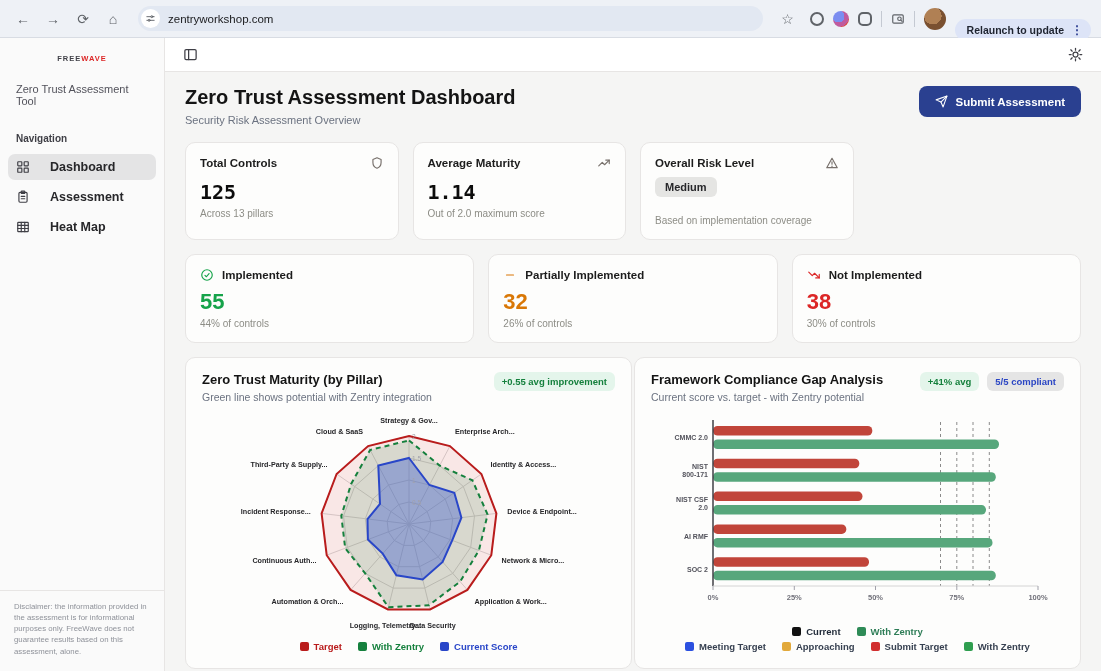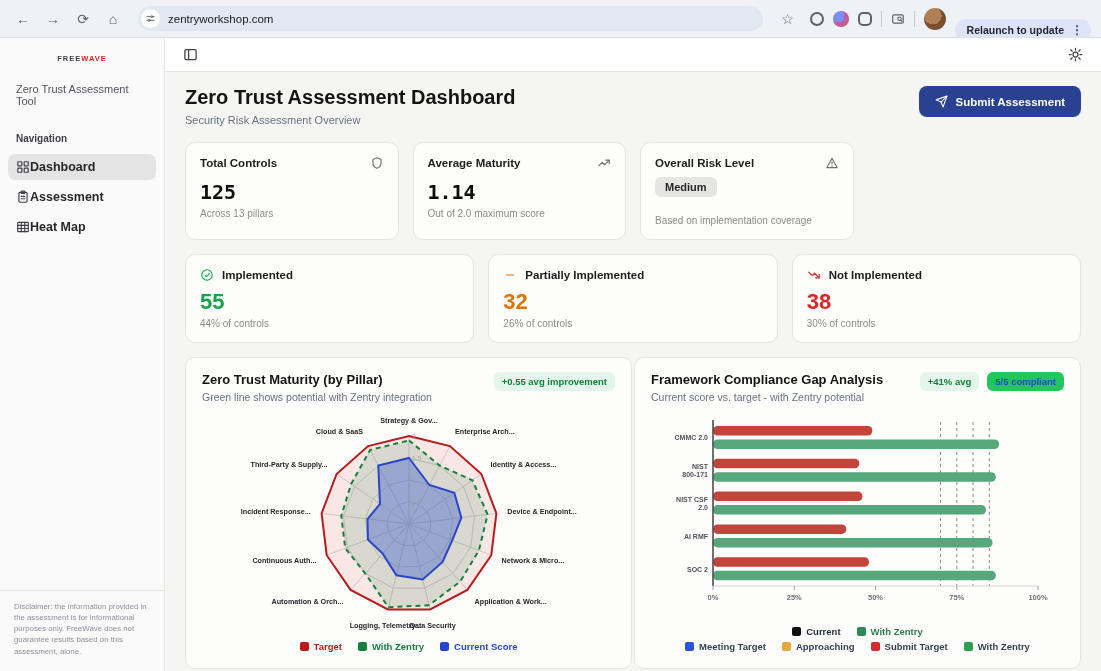--- a/index.html
+++ b/index.html
@@ -27,21 +27,21 @@
 
   
   .window{display:flex;height:633px;}
 
   
   .sidebar{width:165px;flex:none;background:#fafafa;border-right:1px solid #e7e5e4;display:flex;flex-direction:column;}
   .logo{margin:16px auto 20px;font-size:7.5px;font-weight:700;letter-spacing:1px;color:#3f3f46;}
   .logo .red{color:#dc2626;}
   .app-title{font-size:11px;color:#52525b;padding:0 16px;margin-bottom:26px;}
   .nav-label{font-size:10px;font-weight:700;color:#3f3f46;padding:0 16px;margin-bottom:8px;}
-  .nav-item{display:flex;align-items:center;gap:0;font-size:12.5px;font-weight:600;color:#27272a;margin:2px 8px;padding:6px 8px;border-radius:7px;cursor:pointer;}
+  .nav-item{display:flex;align-items:center;gap:20px;font-size:12.5px;font-weight:600;color:#27272a;margin:2px 8px;padding:6px 8px;border-radius:7px;cursor:pointer;}
   .nav-item.active{background:#e4e4e5;}
   .nav-item .nic{width:14px;height:14px;color:#3f3f46;flex:none;}
   .nav-item .nic svg{width:14px;height:14px;}
   .sidebar-spacer{flex:1;}
   .disclaimer{border-top:1px solid #e7e5e4;padding:10px 14px 14px;font-size:7.8px;line-height:1.45;color:#8e9199;}
 
   
   .main{flex:1;min-width:0;display:flex;flex-direction:column;}
   .toolbar{height:34px;background:#fff;border-bottom:1px solid #e7e5e4;display:flex;align-items:center;justify-content:space-between;padding:0 18px;}
   .tool-ic{width:15px;height:15px;color:#3f3f46;cursor:pointer;}
@@ -76,21 +76,21 @@
   .status-ic svg{width:14px;height:14px;}
   .status-value{font-size:22px;font-weight:700;margin:7px 0 3px;}
 
   .charts-row{display:grid;grid-template-columns:1fr 1fr;gap:2px;margin-top:14px;}
   .chart-card{padding:14px 16px 10px;height:312px;display:flex;flex-direction:column;}
   .chart-head{display:flex;justify-content:space-between;align-items:flex-start;}
   .chart-title{font-size:13px;font-weight:700;color:#141414;}
   .chart-subtitle{font-size:10.5px;color:#6b7280;margin-top:4px;}
   .badge{font-size:9.5px;font-weight:700;border-radius:6px;padding:4px 8px;white-space:nowrap;}
   .badge-green{background:#e4f5eb;color:#15803d;}
-  .badge-blue{background:#22c55e;color:#2b46c4;}
+  .badge-blue{background:#e5e5e5;color:#2b46c4;}
   .chart-body{flex:1;display:flex;align-items:center;justify-content:center;}
   .lg-row{display:flex;justify-content:center;gap:16px;margin:2px 0 6px;}
   .lg-item{display:flex;align-items:center;gap:5px;font-size:9.5px;font-weight:700;}
   .lg-sw{width:9px;height:9px;border-radius:2px;display:inline-block;}
   svg text{font-family:"Liberation Sans",sans-serif;}
 </style>
 </head>
 <body>
 
 <div>

